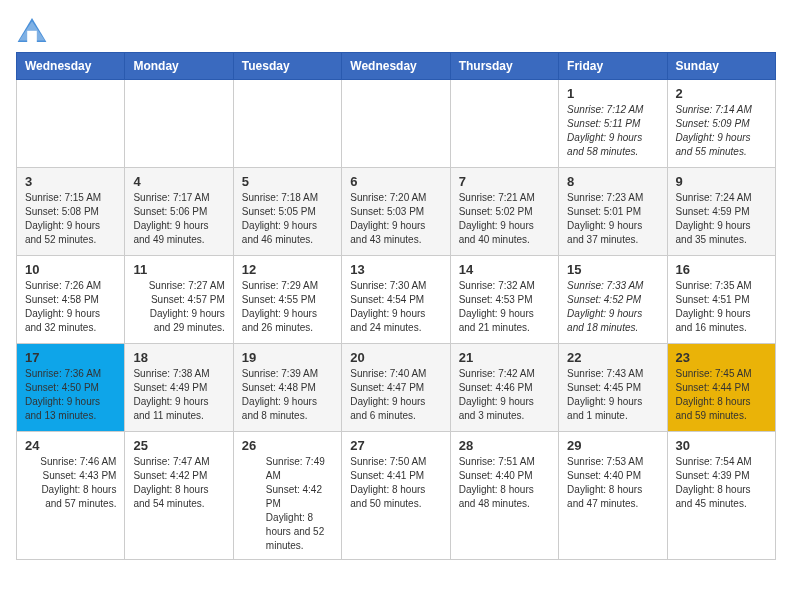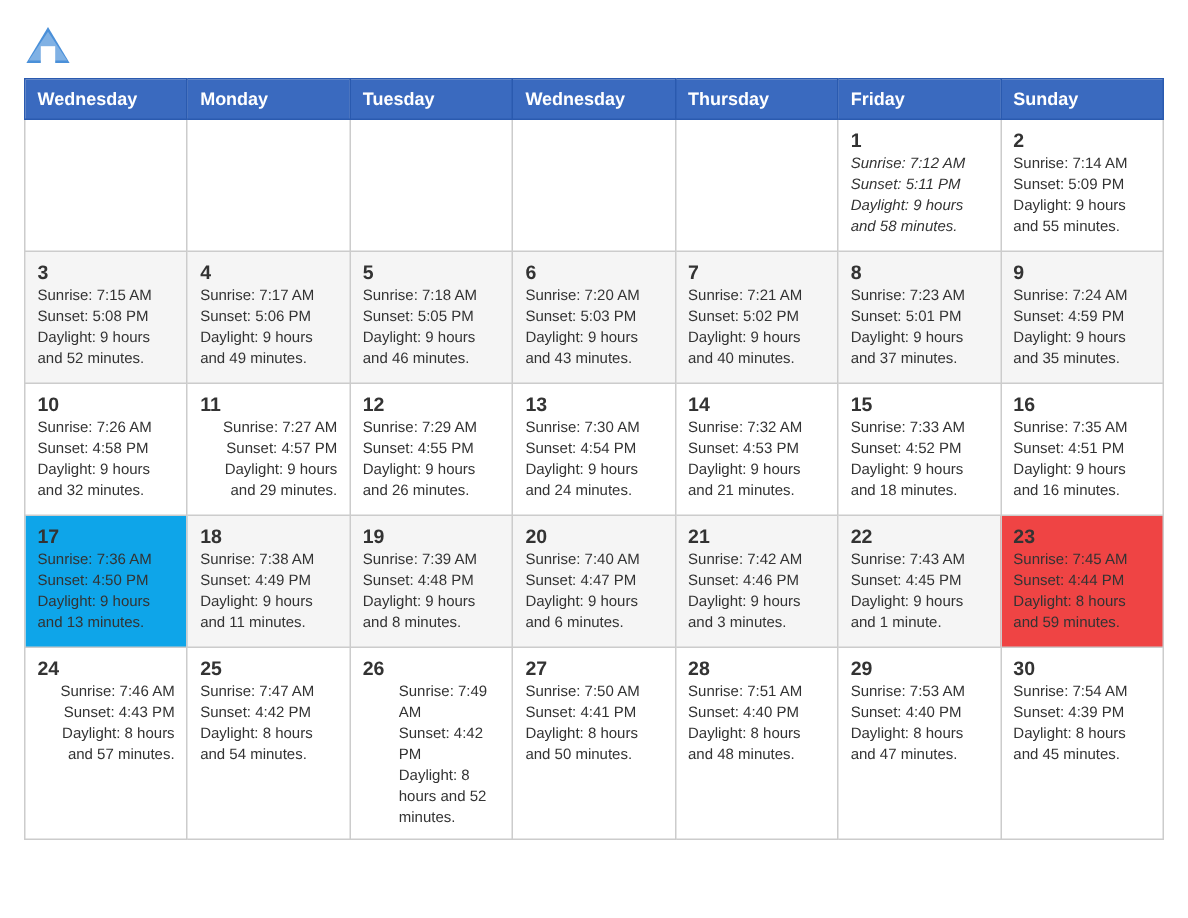--- a/index.html
+++ b/index.html
@@ -130,21 +130,21 @@
         <td class="empty-cell"></td>
         <td class="empty-cell"></td>
         <td>
           <span class="day-number">1</span>
           <div class="day-info" style="white-space: pre-line; font-style: italic;">Sunrise: 7:12 AM
 Sunset: 5:11 PM
 Daylight: 9 hours and 58 minutes.</div>
         </td>
         <td>
           <span class="day-number">2</span>
-          <div class="day-info" style="white-space: pre-line;">Sunrise: 7:14 AM
+          <div class="day-info" style="white-space: pre-line; font-style: italic;">Sunrise: 7:14 AM
 Sunset: 5:09 PM
 Daylight: 9 hours and 55 minutes.</div>
         </td>
       </tr>
       <tr>
         <td style="background: rgb(245, 245, 245);">
           <span class="day-number">3</span>
           <div class="day-info" style="white-space: pre-line;">Sunrise: 7:15 AM
 Sunset: 5:08 PM
 Daylight: 9 hours and 52 minutes.</div>
@@ -212,21 +212,21 @@
 Daylight: 9 hours and 24 minutes.</div>
         </td>
         <td>
           <span class="day-number">14</span>
           <div class="day-info" style="white-space: pre-line;">Sunrise: 7:32 AM
 Sunset: 4:53 PM
 Daylight: 9 hours and 21 minutes.</div>
         </td>
         <td>
           <span class="day-number">15</span>
-          <div class="day-info" style="white-space: pre-line;">Sunrise: 7:33 AM
+          <div class="day-info" style="white-space: pre-line; font-style: italic;">Sunrise: 7:33 AM
 Sunset: 4:52 PM
 Daylight: 9 hours and 18 minutes.</div>
         </td>
         <td>
           <span class="day-number">16</span>
           <div class="day-info" style="white-space: pre-line;">Sunrise: 7:35 AM
 Sunset: 4:51 PM
 Daylight: 9 hours and 16 minutes.</div>
         </td>
       </tr>
@@ -260,21 +260,21 @@
           <div class="day-info" style="white-space: pre-line;">Sunrise: 7:42 AM
 Sunset: 4:46 PM
 Daylight: 9 hours and 3 minutes.</div>
         </td>
         <td style="background: rgb(245, 245, 245);">
           <span class="day-number">22</span>
           <div class="day-info" style="white-space: pre-line;">Sunrise: 7:43 AM
 Sunset: 4:45 PM
 Daylight: 9 hours and 1 minute.</div>
         </td>
-        <td style="background: #ef4444;">
+        <td style="background: #eab308;">
           <span class="day-number">23</span>
           <div class="day-info" style="white-space: pre-line;">Sunrise: 7:45 AM
 Sunset: 4:44 PM
 Daylight: 8 hours and 59 minutes.</div>
         </td>
       </tr>
       <tr>
         <td>
           <span class="day-number">24</span>
           <div class="day-info" style="white-space: pre-line; text-align: right;">Sunrise: 7:46 AM

